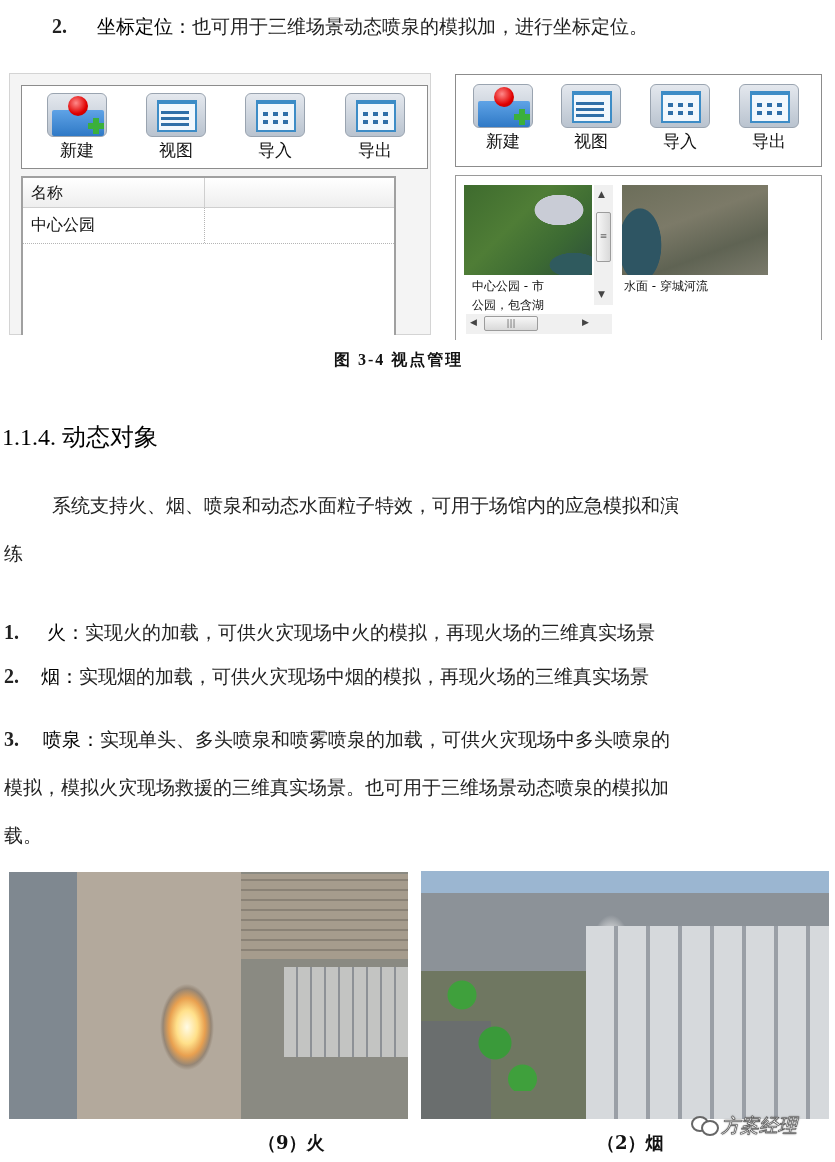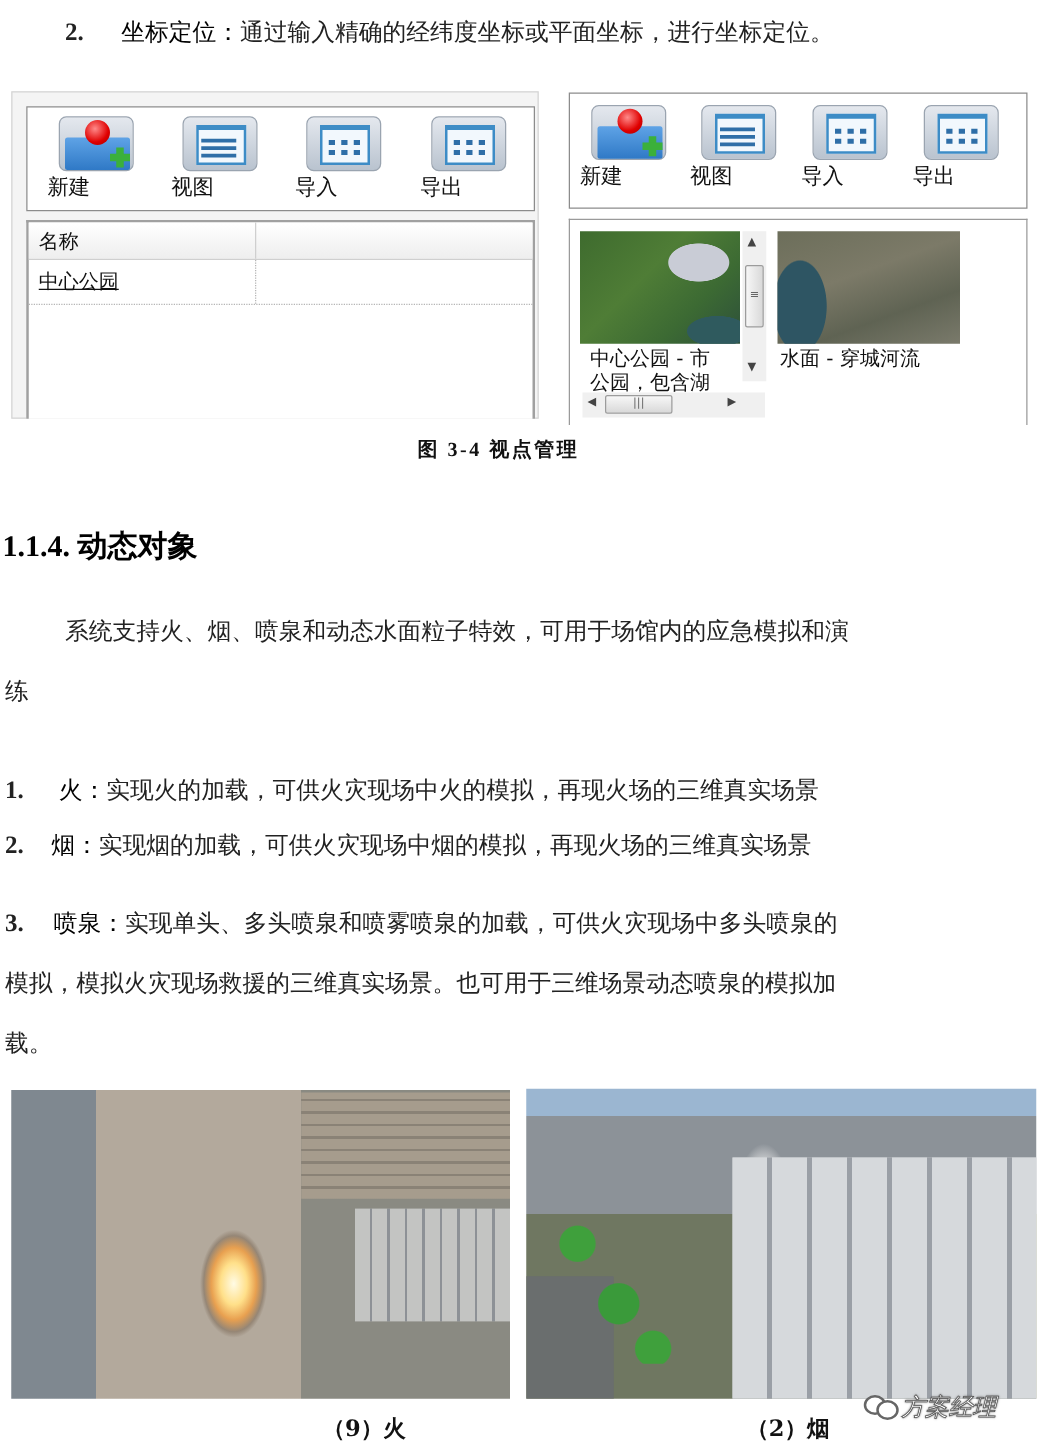--- a/index.html
+++ b/index.html
@@ -9,66 +9,66 @@
     .line { position: absolute; white-space: nowrap; font-size: 19px; line-height: 24px; color: #222; }
     .bold { font-weight: normal; color: #000; }
     .num { font-family: "Liberation Serif", serif; font-weight: bold; font-size: 20px; }
 
     
     .panel { position: absolute; background: #fff; }
     .left-outer { left: 9px; top: 73px; width: 422px; height: 262px; border: 1px solid #d4d4d4; background: #f4f4f4; }
     .toolbar { position: absolute; background: #fff; border: 1px solid #8c8c8c; }
     .left-toolbar { left: 21px; top: 85px; width: 407px; height: 84px; }
     .right-toolbar { left: 455px; top: 74px; width: 367px; height: 93px; }
-    .tbtn { position: absolute; width: 78px; text-align: left; }
+    .tbtn { position: absolute; width: 78px; text-align: center; }
     .tbtn .ico { width: 60px; height: 44px; margin: 0 auto; border-radius: 6px; background: linear-gradient(#e4e8ee,#b9c3cf); border: 1px solid #9aa4b0; position: relative; }
     .tbtn .lbl { font-family: "DejaVu Sans", sans-serif; font-size: 17px; line-height: 22px; color: #111; margin-top: 2px; }
 
     .ico .sheet { position: absolute; left: 10px; top: 6px; width: 40px; height: 32px; background: #f2f8fd; border: 2px solid #3d8cc6; border-top-width: 4px; }
     .ico .row { position: absolute; left: 14px; height: 3px; width: 28px; background: #2f6fa8; }
     .ico .dot { position: absolute; width: 5px; height: 4px; background: #2f6fa8; }
     .ico .folder { position: absolute; left: 4px; top: 16px; width: 52px; height: 26px; background: linear-gradient(#5fa3e6,#2f79c6); border-radius: 2px; }
     .ico .pin { position: absolute; left: 20px; top: 2px; width: 20px; height: 20px; border-radius: 50%; background: radial-gradient(circle at 40% 35%, #ff8a8a, #e00000 60%, #a00000); }
     .ico .plus { position: absolute; right: 2px; bottom: 2px; width: 16px; height: 16px; }
     .ico .plus:before, .ico .plus:after { content: ""; position: absolute; background: #3bb03b; }
     .ico .plus:before { left: 5px; top: 0; width: 6px; height: 16px; }
     .ico .plus:after { left: 0; top: 5px; width: 16px; height: 6px; }
 
-    .grid { position: absolute; left: 21px; top: 176px; width: 407px; height: 159px; background: #fff; border: 2px solid #a0a0a0; border-bottom: none; }
+    .grid { position: absolute; left: 21px; top: 176px; width: 375px; height: 159px; background: #fff; border: 2px solid #a0a0a0; border-bottom: none; }
     .grid .hdr { display: flex; height: 30px; background: linear-gradient(#ffffff,#eeeeee); border-bottom: 1px solid #cfcfcf; }
     .grid .cell { font-family: "DejaVu Sans", sans-serif; font-size: 16px; line-height: 30px; padding-left: 8px; overflow: hidden; white-space: nowrap; color: #111; }
     .grid .c1 { width: 182px; border-right: 1px solid #cfcfcf; }
     .grid .c2 { flex: 1; }
     .grid .r { display: flex; height: 36px; border-bottom: 1px dotted #b5b5b5; }
     .grid .r .cell { line-height: 34px; }
-    .grid .r .c1 { border-right: 1px dotted #b5b5b5; text-decoration: underline; }
+    .grid .r .c1 { border-right: 1px dotted #b5b5b5; }
 
     .thumbs { position: absolute; left: 455px; top: 175px; width: 367px; height: 165px; border: 1px solid #9a9a9a; border-bottom: none; background: #fff; }
     .thumb { position: absolute; overflow: hidden; }
     .img-park { left: 8px; top: 9px; width: 128px; height: 90px; background:
       radial-gradient(ellipse 40px 25px at 95px 25px, #c9ccd6 60%, transparent 62%),
       radial-gradient(ellipse 40px 20px at 110px 80px, #2f5a5e 60%, transparent 62%),
       linear-gradient(135deg, #3e6b2e, #4f7d36 40%, #3c6a33 70%, #2d4f3b); }
     .img-water { left: 166px; top: 9px; width: 146px; height: 90px; background:
       radial-gradient(ellipse 35px 60px at 18px 60px, #2e5563 60%, transparent 62%),
       linear-gradient(160deg, #6c6e5a, #7c7a68 40%, #5f6353 70%, #7a7a6b); }
-    .thumb-cap { position: absolute; font-family: "DejaVu Sans", sans-serif; font-size: 16px; line-height: 19px; color: #111; white-space: nowrap; overflow: hidden; }
+    .thumb-cap { position: absolute; font-family: "DejaVu Sans", sans-serif; font-size: 12px; line-height: 19px; color: #111; white-space: nowrap; overflow: hidden; }
     .cap1 { left: 16px; top: 101px; width: 124px; height: 38px; }
     .cap2 { left: 168px; top: 101px; }
     .vscroll { position: absolute; left: 138px; top: 9px; width: 19px; height: 120px; background: #f0f0f0; }
     .vscroll .thumbbar { position: absolute; left: 2px; top: 27px; width: 15px; height: 50px; background: linear-gradient(90deg,#f7f7f7,#d9d9d9); border: 1px solid #9c9c9c; border-radius: 2px; }
     .vscroll .arr { position: absolute; left: 4px; font-size: 9px; color: #444; font-family: "DejaVu Sans", sans-serif; }
     .hscroll { position: absolute; left: 10px; top: 138px; width: 146px; height: 20px; background: #f0f0f0; }
     .hscroll .thumbbar { position: absolute; left: 18px; top: 2px; width: 54px; height: 15px; background: linear-gradient(#f7f7f7,#d9d9d9); border: 1px solid #9c9c9c; border-radius: 2px; }
     .hscroll .arr { position: absolute; top: 3px; font-size: 9px; color: #444; font-family: "DejaVu Sans", sans-serif; }
     .grip { font-size: 9px; color: #666; text-align: center; line-height: 13px; font-family: "DejaVu Sans", sans-serif; }
 
     .caption { position: absolute; font-weight: bold; font-size: 16px; color: #111; white-space: nowrap; letter-spacing: 2px; font-family: Liberation Serif, serif; }
 
-    h3.heading { position: absolute; left: 2px; top: 421px; font-family: "Liberation Serif", serif; font-size: 24px; font-weight: bold; color: #000; white-space: nowrap; }
+    h3.heading { position: absolute; left: 2px; top: 421px; font-family: "Liberation Serif", serif; font-size: 24px; font-weight: normal; color: #000; white-space: nowrap; }
 
     .photo { position: absolute; overflow: hidden; }
     .photo-fire { left: 9px; top: 872px; width: 399px; height: 247px; background:
       radial-gradient(ellipse 30px 48px at 178px 155px, #fffbe5 0%, #ffe08a 35%, #e8a050 60%, rgba(120,100,80,0.5) 80%, transparent 90%),
       linear-gradient(90deg, #7f8890 0 68px, #b3a99c 68px 232px, #8a8a82 232px 400px); }
     .photo-fire .bldg2 { position: absolute; left: 275px; top: 95px; width: 124px; height: 90px; background: repeating-linear-gradient(90deg,#c3c4c2 0 12px,#8d9196 12px 14px), #b7b9b8; }
     .photo-fire .bldg3 { position: absolute; left: 232px; top: 2px; width: 167px; height: 85px; background: repeating-linear-gradient(0deg,#a69c8d 0 8px,#8a8276 8px 10px); }
     .photo-smoke { left: 421px; top: 871px; width: 408px; height: 248px; background:
       radial-gradient(ellipse 30px 70px at 190px 100px, #ffffff 0%, rgba(245,245,245,0.9) 50%, transparent 80%),
       linear-gradient(180deg, #9bb6d1 0 22px, #8c9298 22px 100px, #6f7761 100px 248px); }
@@ -83,21 +83,21 @@
     .wm-text { margin-left: 30px; color: #fff; -webkit-text-stroke: 0.6px #555; }
 
     .photo-cap { position: absolute; top: 1131px; font-weight: bold; font-size: 18px; color: #111; white-space: nowrap; }
   </style>
 </head>
 <body>
 
 <div class="line" style="left:52px; top:14px;">
   <span class="num">2.</span>
   <span style="display:inline-block;width:18px"></span>
-  <span class="bold">坐标定位：</span><span>通过输入精确的经纬度坐标或平面坐标，进行坐标定位。</span>
+  <span class="bold">坐标定位：</span><span>也可用于三维场景动态喷泉的模拟加，进行坐标定位。</span>
 </div>
 
 <div class="panel left-outer"></div>
 <div class="toolbar left-toolbar">
   <div class="tbtn" style="left:16px; top:7px;">
     <div class="ico">
         <div class="folder"></div>
         <div class="pin"></div>
         <div class="plus"></div>
       </div>

